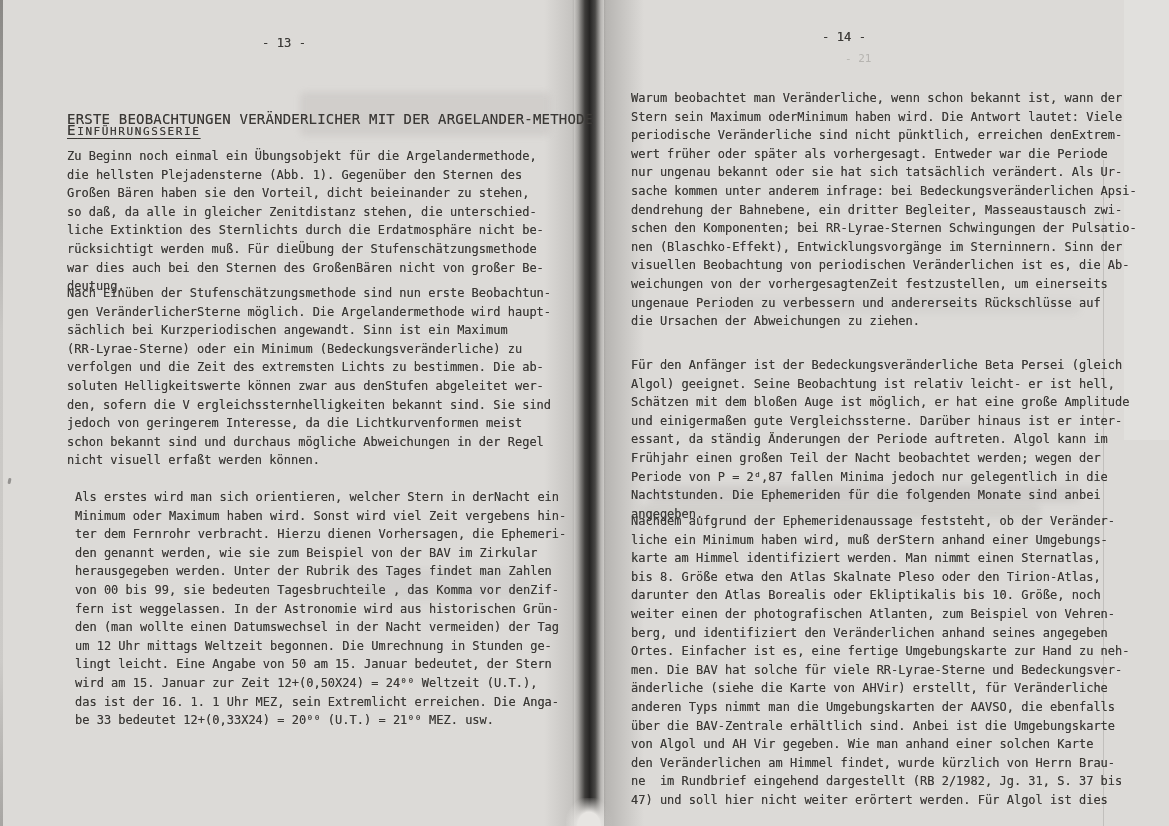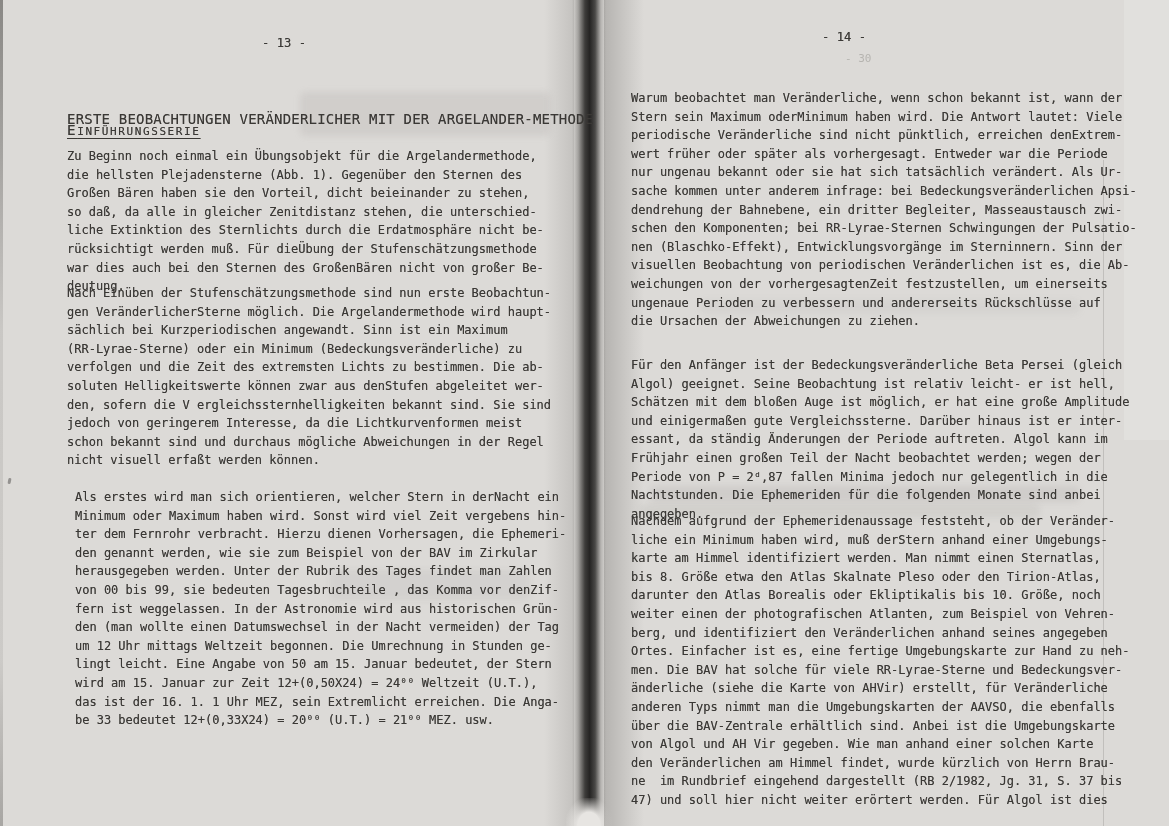--- a/index.html
+++ b/index.html
@@ -155,21 +155,21 @@
 um 12 Uhr mittags Weltzeit begonnen. Die Umrechnung in Stunden ge-
 lingt leicht. Eine Angabe von 50 am 15. Januar bedeutet, der Stern
 wird am 15. Januar zur Zeit 12+(0,50X24) = 24⁰⁰ Weltzeit (U.T.),
 das ist der 16. 1. 1 Uhr MEZ, sein Extremlicht erreichen. Die Anga-
 be 33 bedeutet 12+(0,33X24) = 20⁰⁰ (U.T.) = 21⁰⁰ MEZ. usw.</div>
   </div>
 
   <div>
     <div class="txt pagenum" style="left:822px; top:28px;">- 14 -</div>
 
-    <div class="ghost" style="left:845px; top:52px;">- 30</div>
+    <div class="ghost" style="left:845px; top:52px;">- 21</div>
 
     <div class="txt" style="left:631px; top:89px;">Warum beobachtet man Veränderliche, wenn schon bekannt ist, wann der
 Stern sein Maximum oderMinimum haben wird. Die Antwort lautet: Viele
 periodische Veränderliche sind nicht pünktlich, erreichen denExtrem-
 wert früher oder später als vorhergesagt. Entweder war die Periode
 nur ungenau bekannt oder sie hat sich tatsächlich verändert. Als Ur-
 sache kommen unter anderem infrage: bei Bedeckungsveränderlichen Apsi-
 dendrehung der Bahnebene, ein dritter Begleiter, Masseaustausch zwi-
 schen den Komponenten; bei RR-Lyrae-Sternen Schwingungen der Pulsatio-
 nen (Blaschko-Effekt), Entwicklungsvorgänge im Sterninnern. Sinn der

